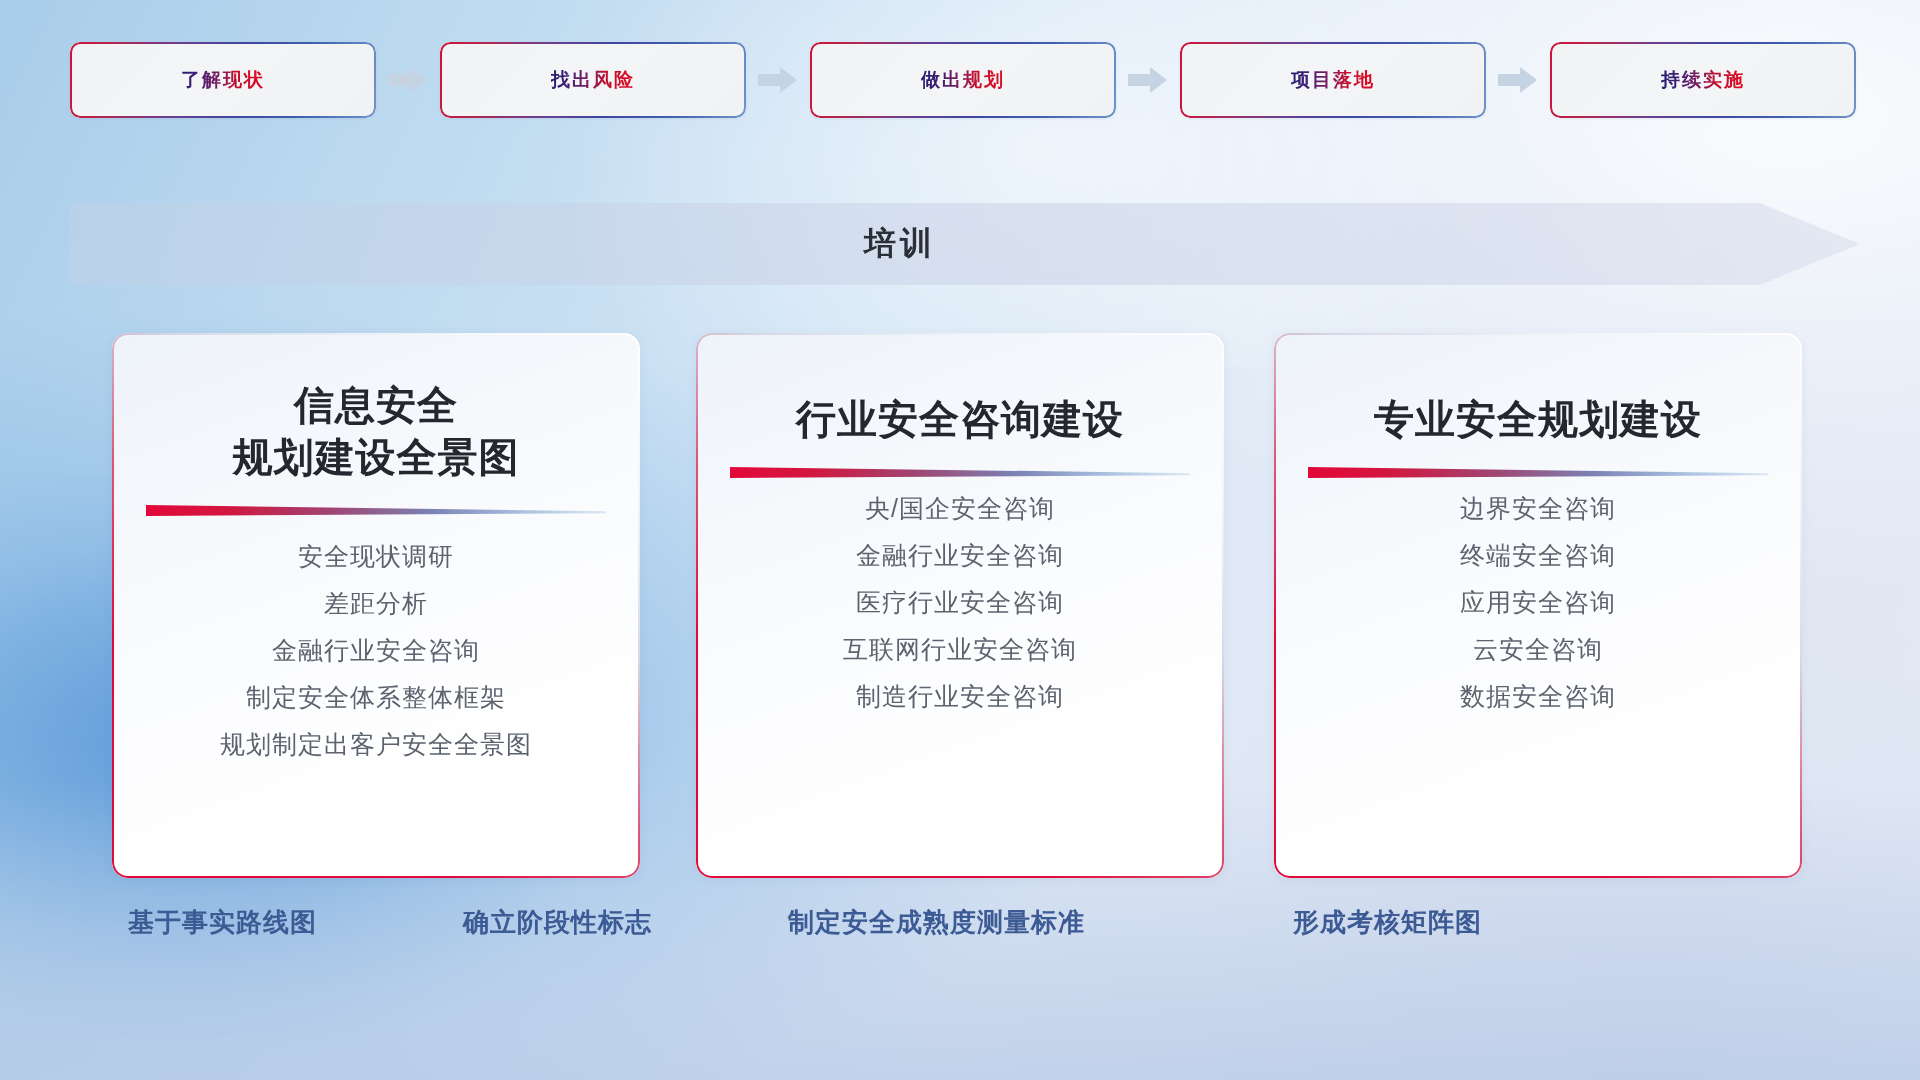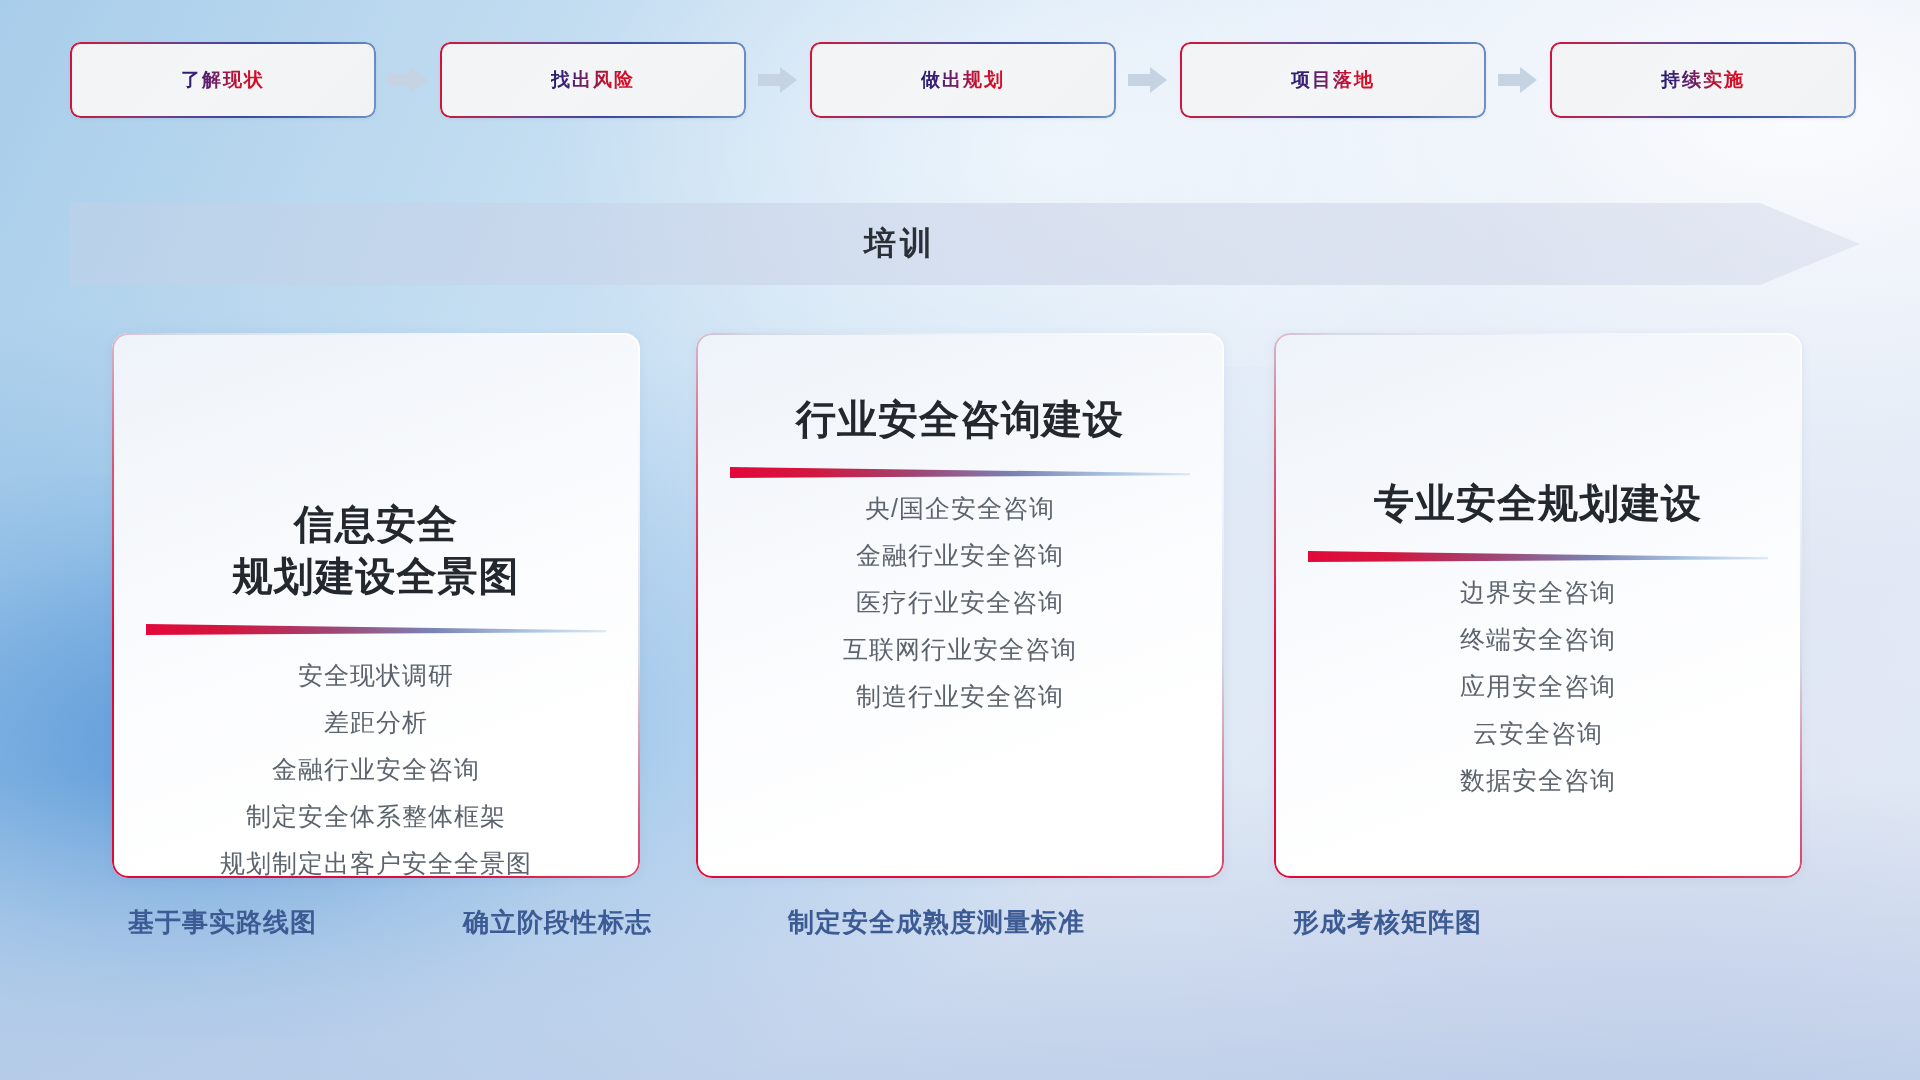--- a/index.html
+++ b/index.html
@@ -83,23 +83,23 @@
     display:flex;flex-direction:column;align-items:center;}
   .card-title{
     font-size:40px;font-weight:700;color:#23272e;line-height:1.30;
     text-align:center;letter-spacing:1px;white-space:pre-line;
   }
   .card-div{position:relative;width:460px;height:16px;margin:20px 0 10px;}
   .card-list{margin-top:12px;display:flex;flex-direction:column;align-items:center;gap:17px;}
   .card-list-item{font-size:25px;color:#5c636d;letter-spacing:1px;line-height:1.2;white-space:nowrap;}
 
   
-  #card-0 .card-inner{padding-top:46px;justify-content:flex-end;}
+  #card-0 .card-inner{padding-top:46px;}
   #card-1 .card-inner{padding-top:60px;}
-  #card-2 .card-inner{padding-top:60px;justify-content:center;}
+  #card-2 .card-inner{padding-top:60px;}
   #card-1 .card-list,#card-2 .card-list{margin-top:2px;}
 
   
   #footer{position:absolute;left:0;top:905px;width:1920px;height:60px;z-index:4;}
   .foot-label{position:absolute;top:0;font-size:26px;font-weight:700;color:#3c5a93;
     letter-spacing:1px;white-space:nowrap;}
 </style>
 </head>
 <body>
 

